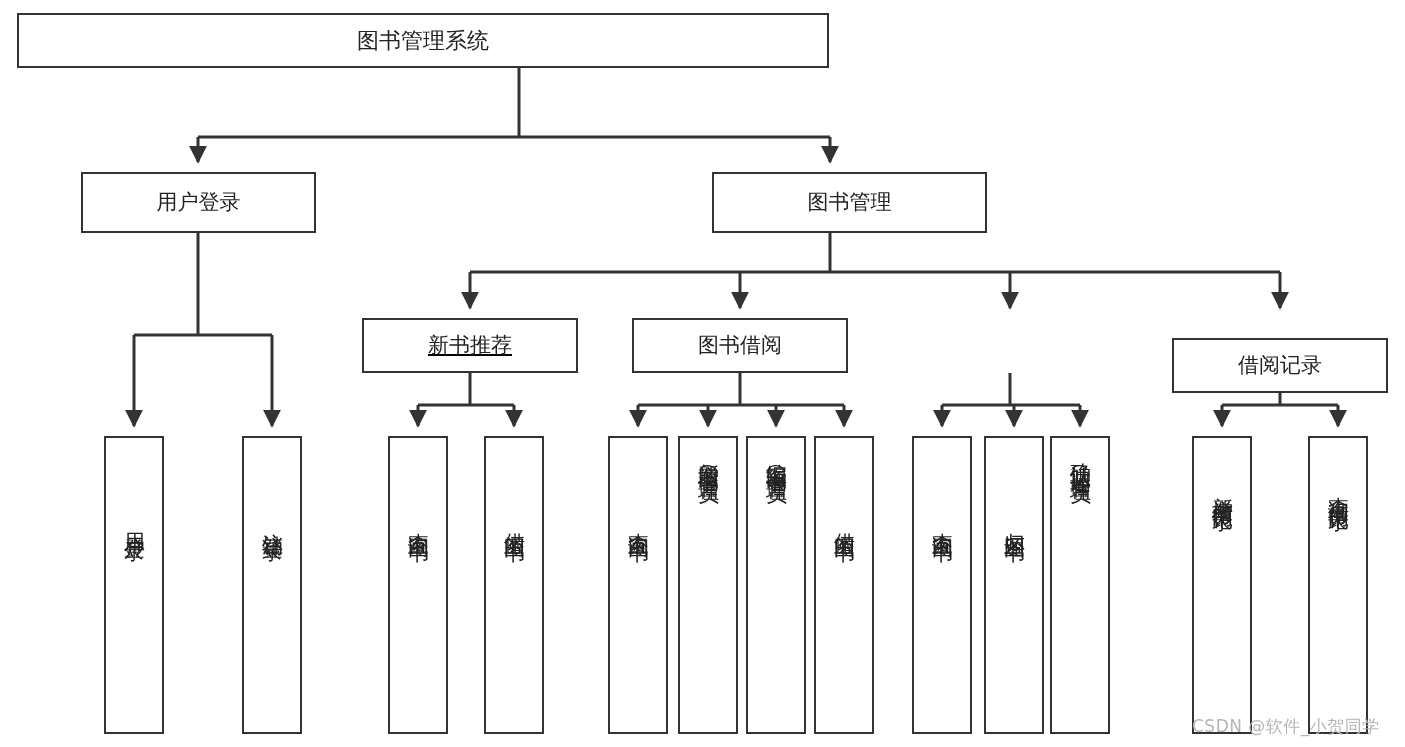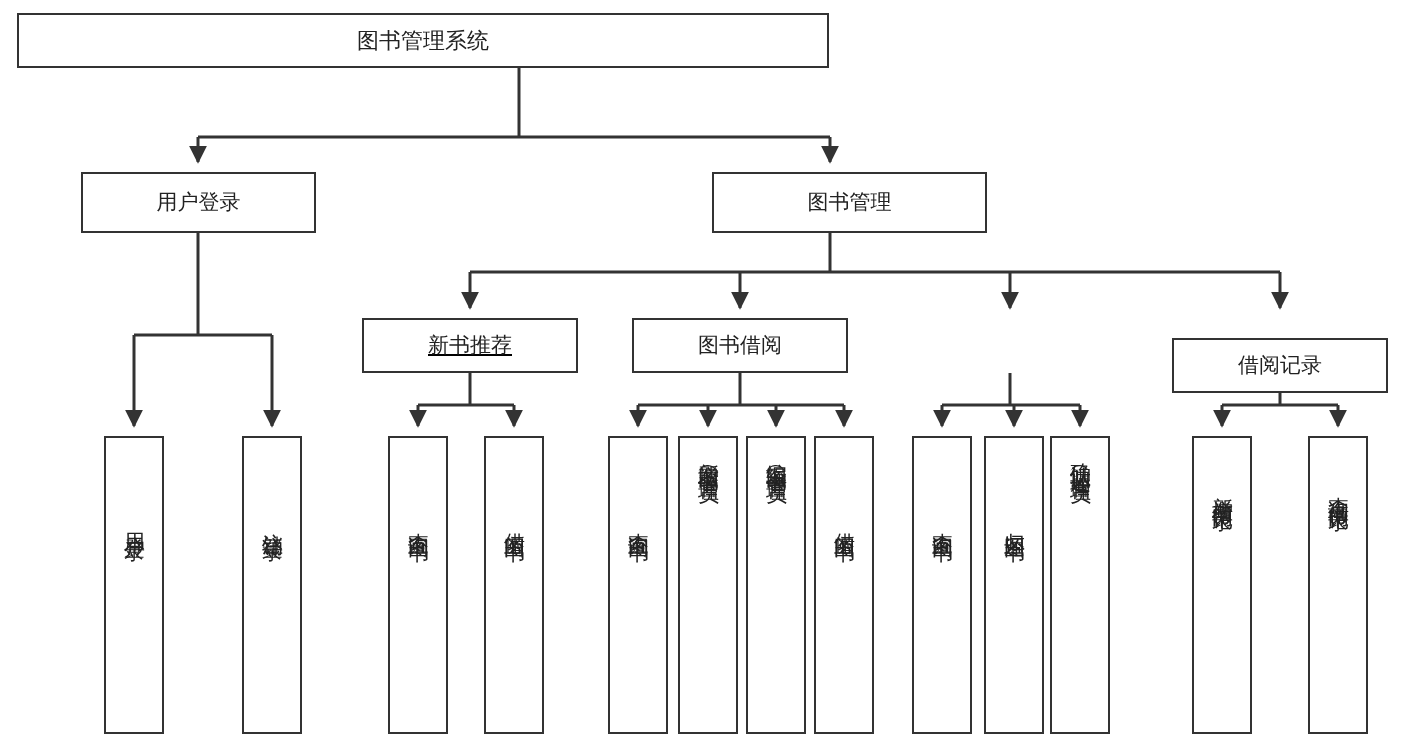--- a/index.html
+++ b/index.html
@@ -192,14 +192,15 @@
   </div>
 
   <div class="node vert" style="left:1192px; top:436px; width:60px; height:298px; padding-top:42px;">
     <span class="label">新增借阅记录</span>
   </div>
 
   <div class="node vert" style="left:1308px; top:436px; width:60px; height:298px; padding-top:42px;">
     <span class="label">查询借阅记录</span>
   </div>
 
+  <div class="watermark" style="left:1192px; top:715px;">CSDN @软件_小贺同学</div>
 
 </div>
 
 </body></html>

